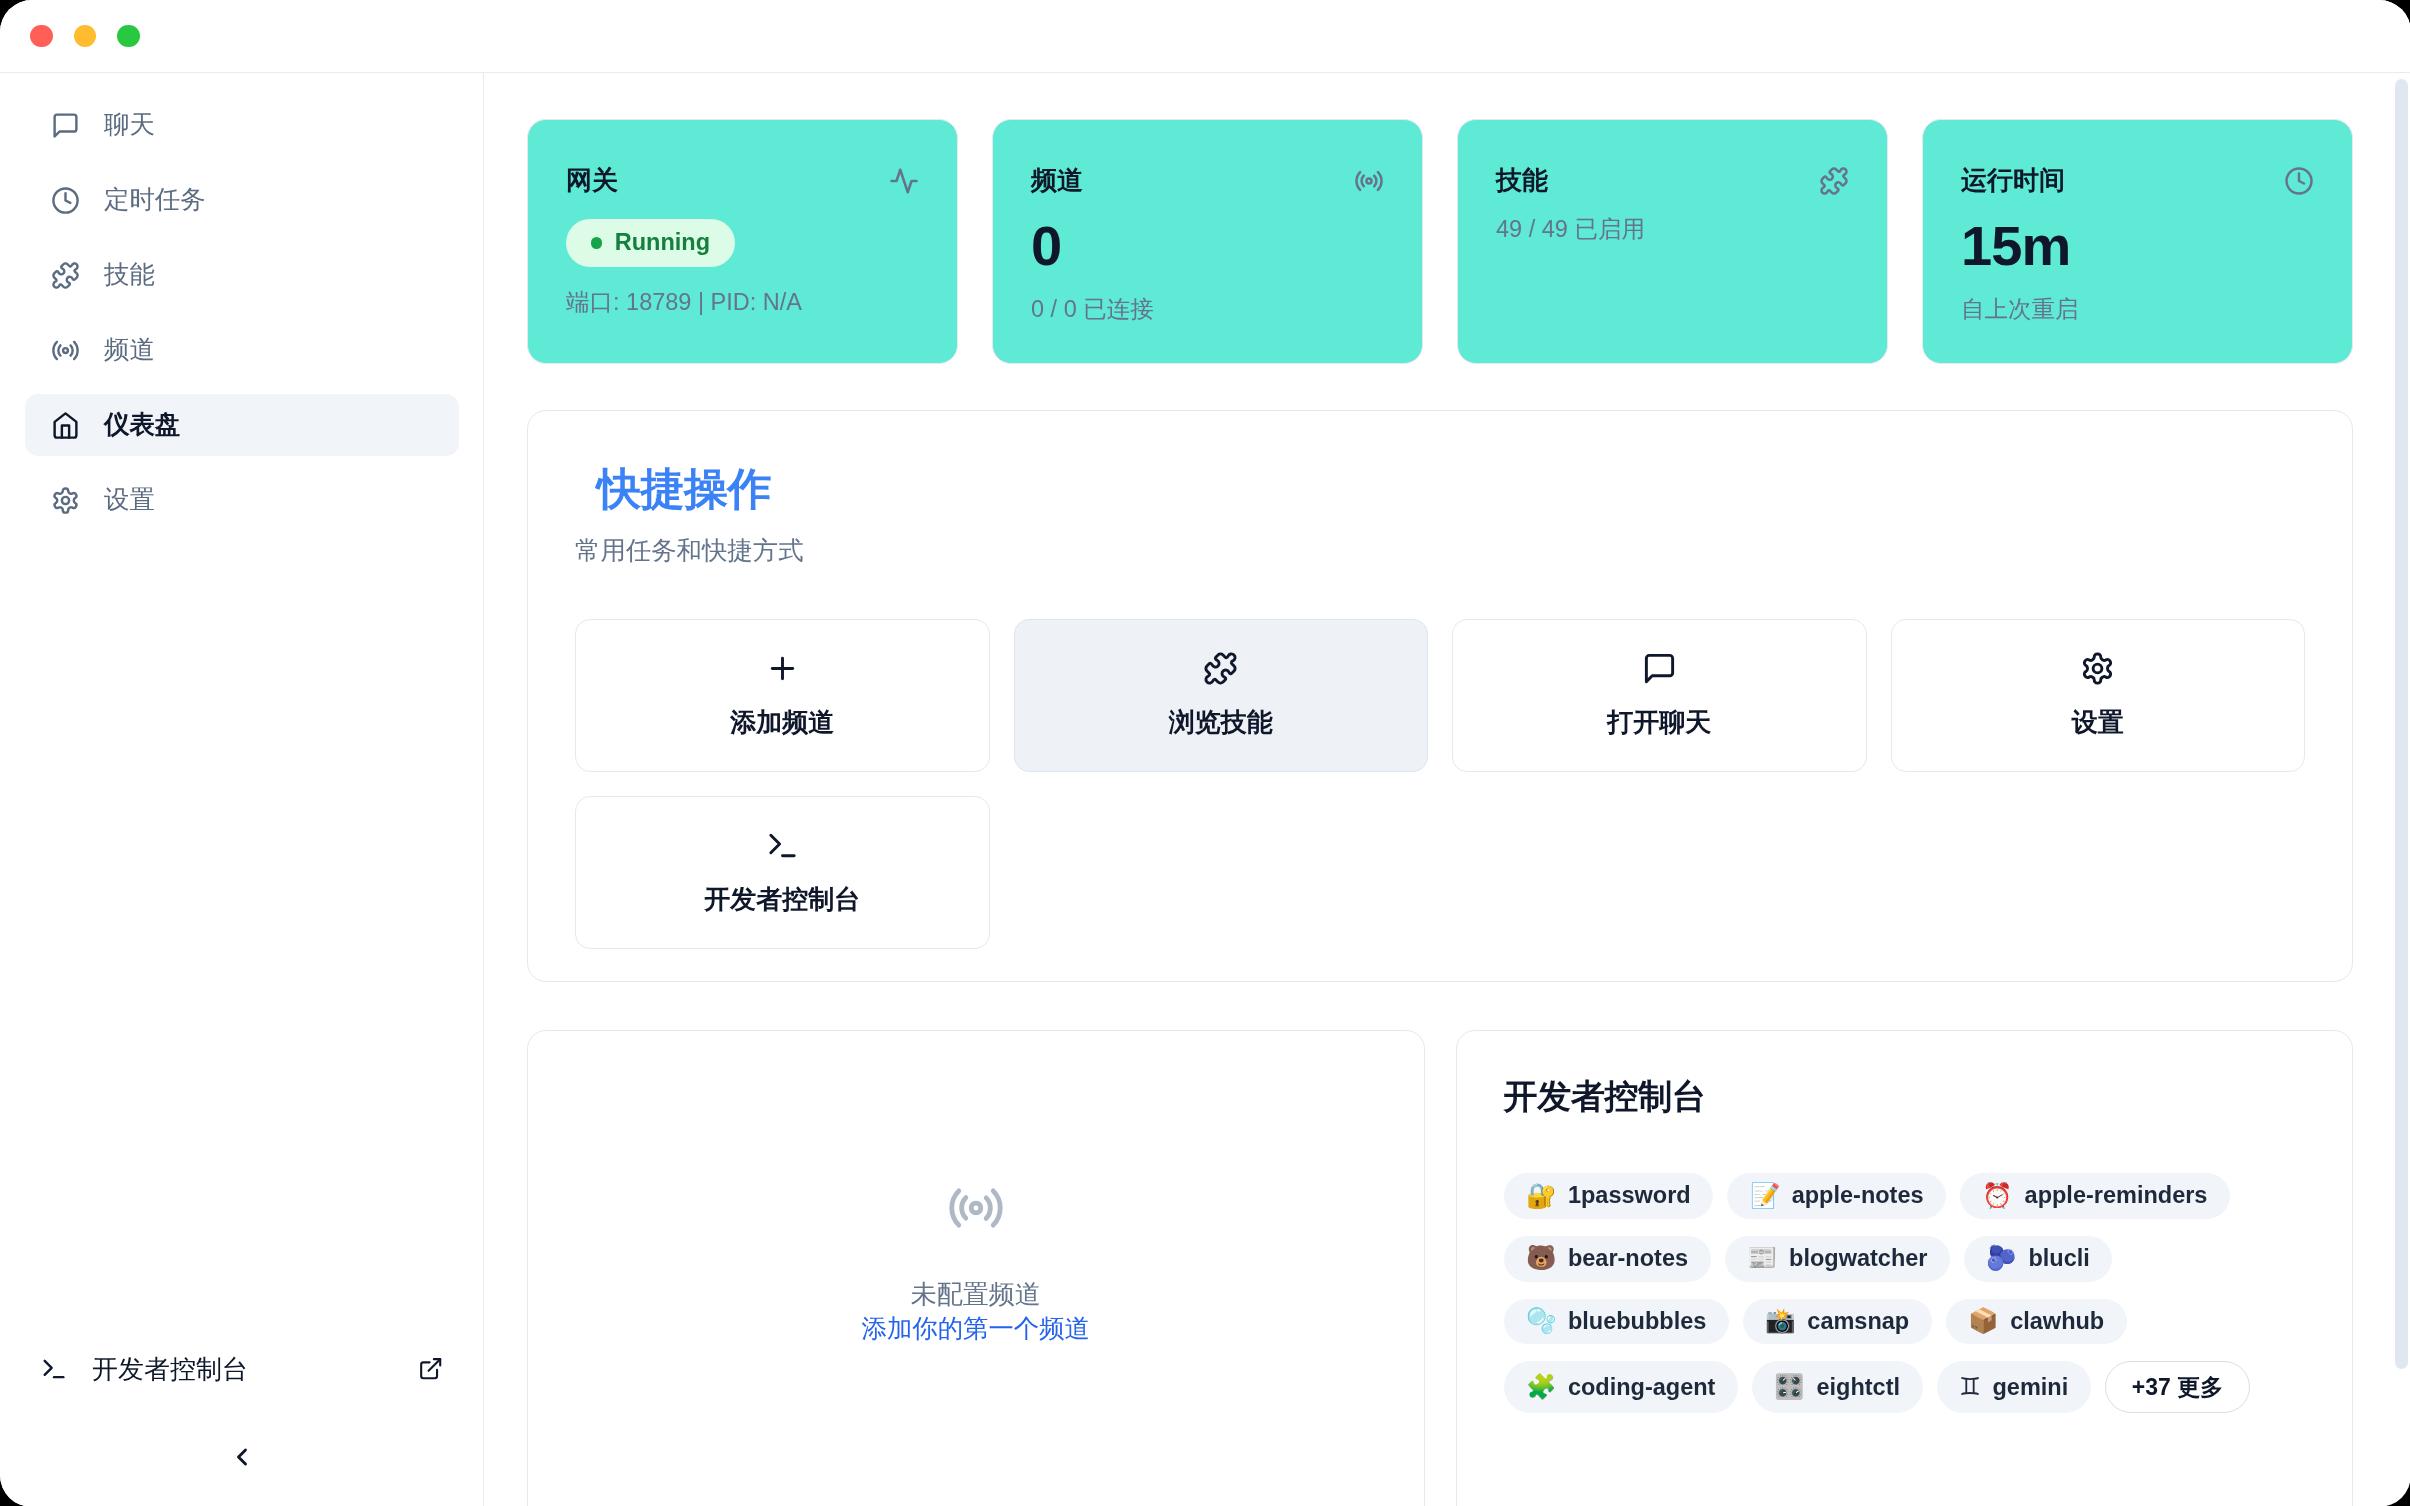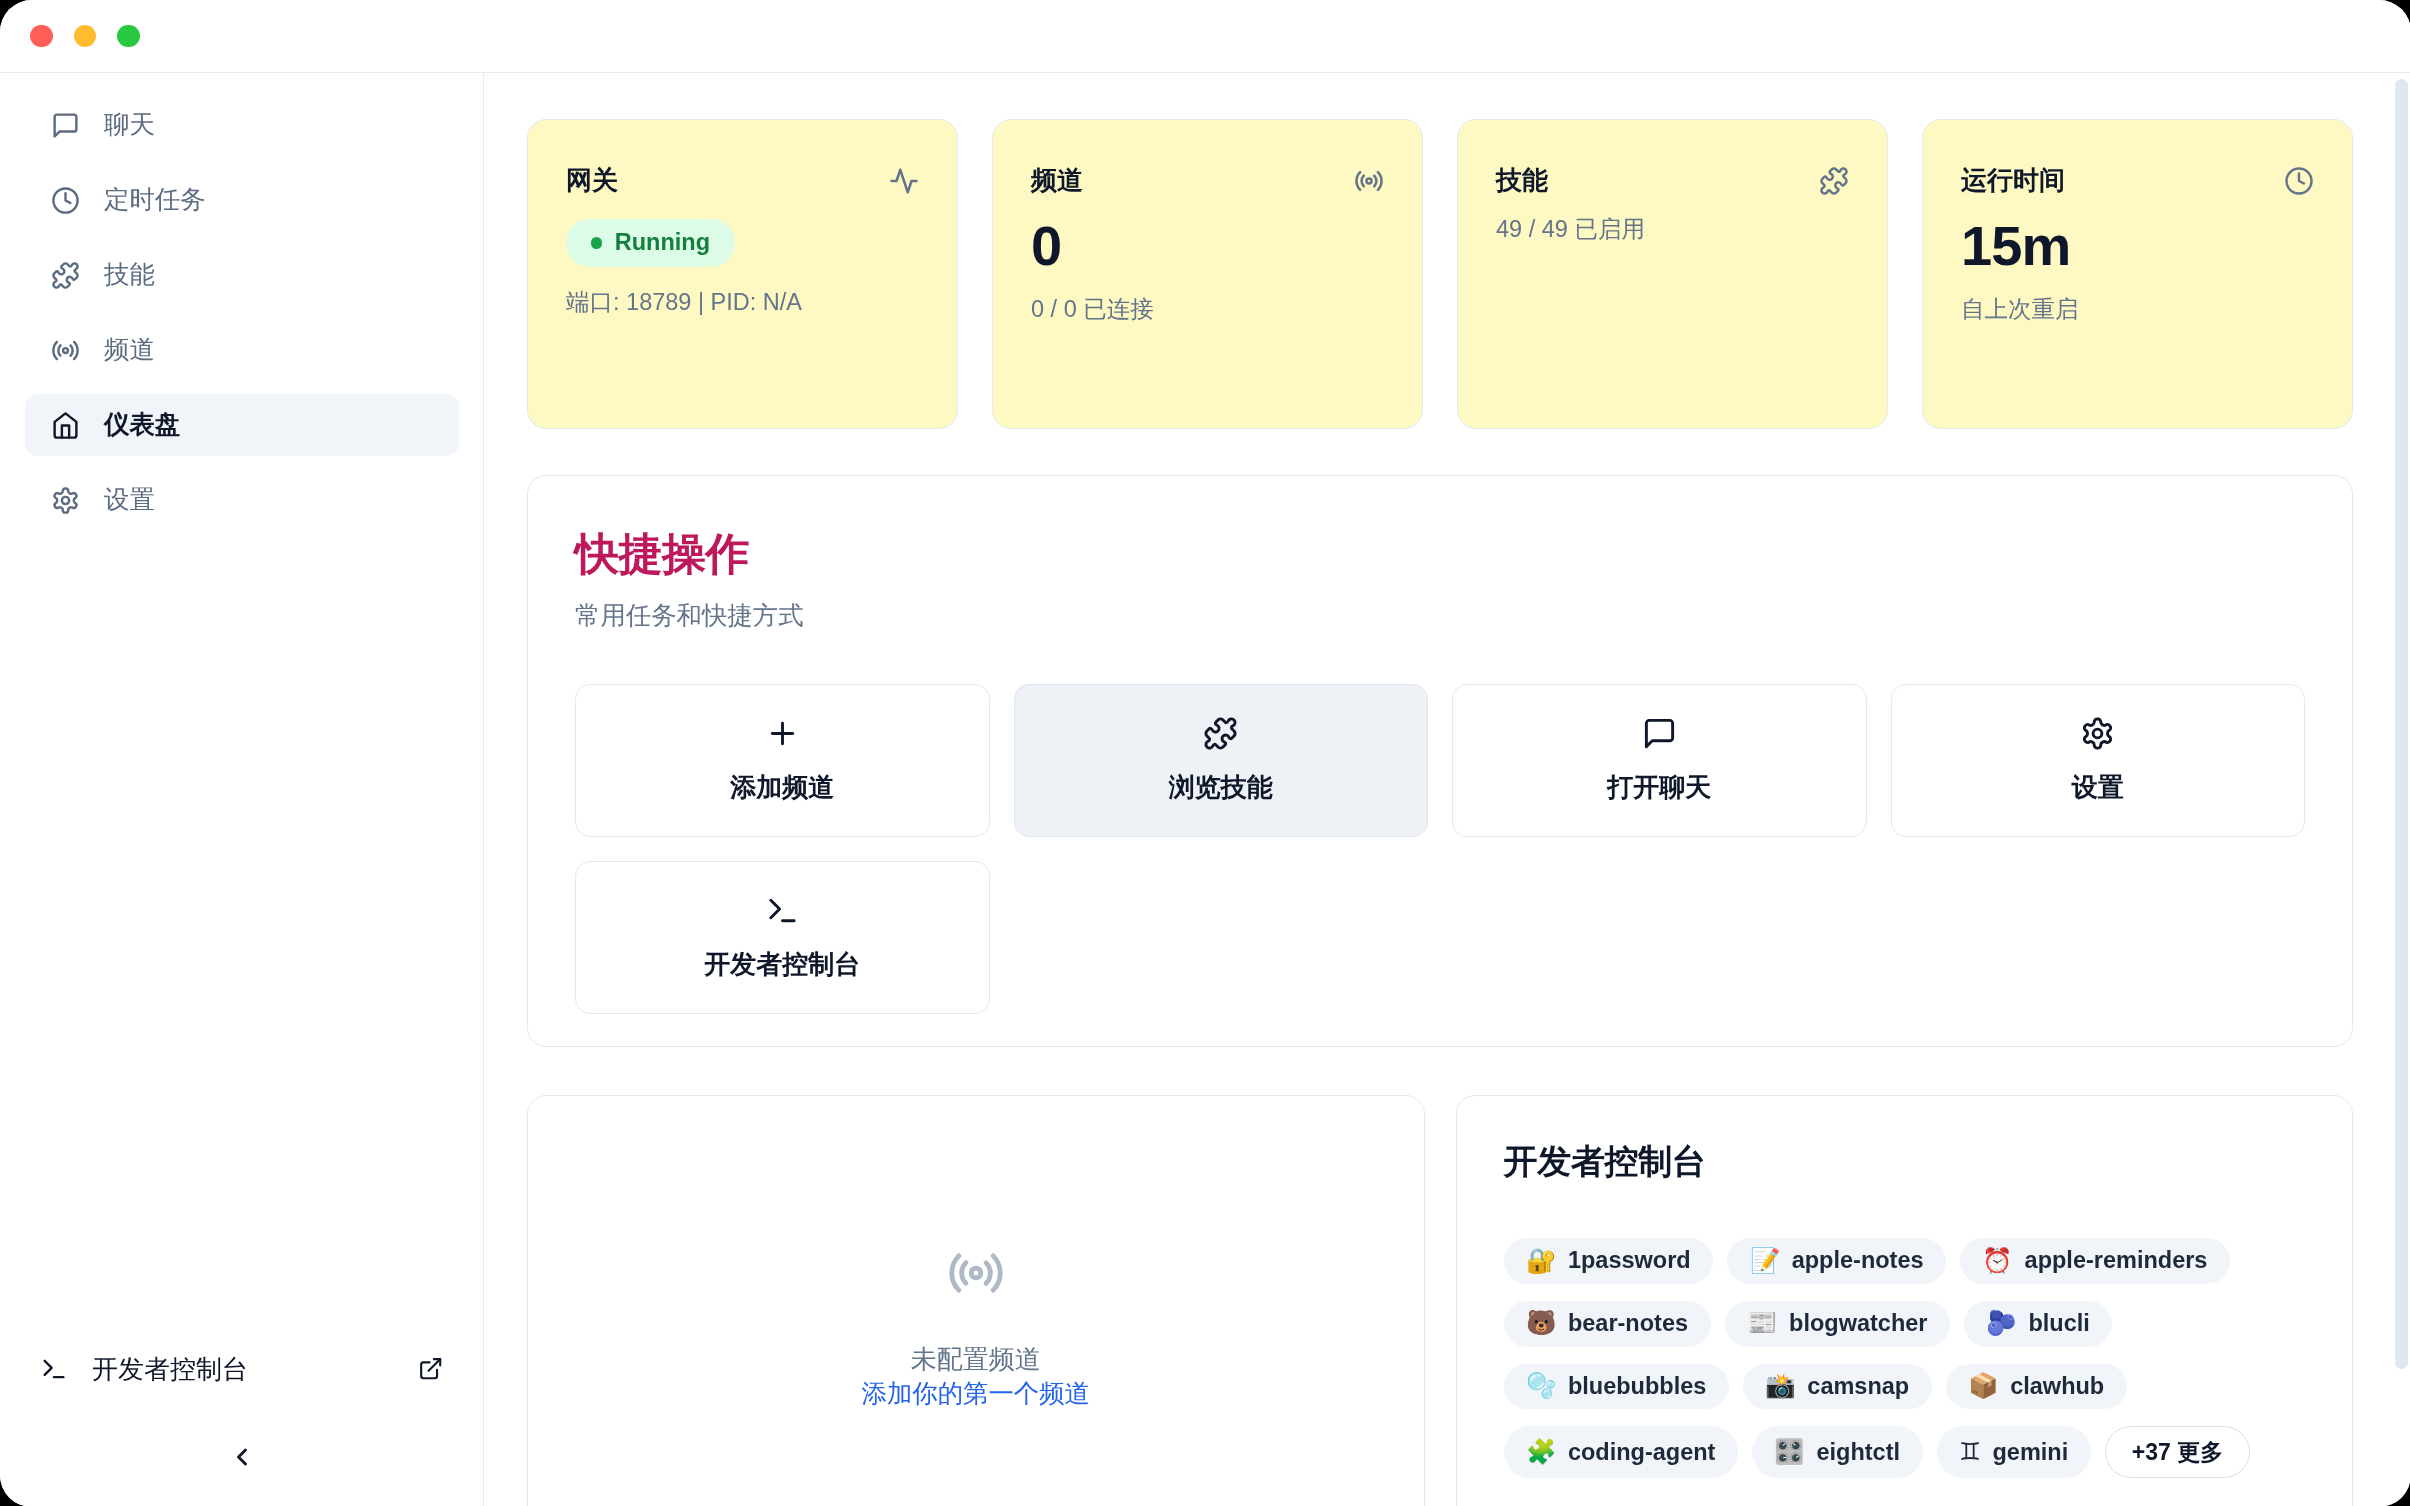--- a/index.html
+++ b/index.html
@@ -51,21 +51,21 @@
     display: block; margin: 38px auto 0 auto; background: none; border: none; cursor: pointer;
     color: #0f172a; width: 41px; height: 41px;
   }
   .collapse-btn svg { width: 28px; height: 28px; }
 
   
   .main { flex: 1; padding: 46px 58px 0 43px; min-width: 0; }
 
   .stats-row { display: grid; grid-template-columns: repeat(4, 1fr); gap: 34px; }
   .stat-card {
-    height: 310px; background: #fef9c3; border: 0.9px solid #e4e8ef; border-radius: 19px;
+    height: 245px; background: #5eead4; border: 0.9px solid #e4e8ef; border-radius: 19px;
     padding: 43px 38px 0 38px;
   }
   .stat-head { display: flex; align-items: center; justify-content: space-between; }
   .stat-title { font-size: 26px; font-weight: 600; color: #0f172a; }
   .stat-head svg { width: 30px; height: 30px; color: #64748b; }
   .stat-value { margin-top: 15px; font-size: 56px; font-weight: 700; letter-spacing: -0.9px; color: #0f172a; }
   .stat-detail { margin-top: 15px; font-size: 23.5px; color: #64748b; }
 
   .badge-running {
     margin-top: 21px; display: inline-flex; align-items: center; gap: 13px;
@@ -73,21 +73,21 @@
     border-radius: 941px; padding: 10.4px 24.5px;
   }
   .badge-dot { width: 11.3px; height: 11.3px; border-radius: 50%; background: #16a34a; }
   .stat-card .after-badge { margin-top: 19px; }
 
   
   .quick-card {
     margin-top: 46px; height: 572px; border: 0.9px solid #e4e8ef; border-radius: 19px;
     padding: 49px 47px 0 47px; background: #fff;
   }
-  .qa-title { font-size: 44px; font-weight: 700; color: #be185d; letter-spacing: -0.5px; }
+  .qa-title { font-size: 44px; font-weight: 700; color: #3b82f6; letter-spacing: -0.5px; margin-left: 22px; }
   .qa-sub { margin-top: 15px; font-size: 25.4px; color: #64748b; }
   .qa-grid { margin-top: 51px; display: grid; grid-template-columns: repeat(4, 1fr); gap: 24px; }
   .qa-btn {
     height: 153px; border: 0.9px solid #e4e8ef; border-radius: 15px; background: #fff;
     display: flex; flex-direction: column; align-items: center; justify-content: center; gap: 19px;
     font-size: 26px; font-weight: 600; color: #0f172a; cursor: pointer;
     font-family: inherit;
   }
   .qa-btn svg { width: 35px; height: 35px; color: #0f172a; }
   .qa-btn.highlighted { background: #eef1f6; border-color: #dfe5ec; }

